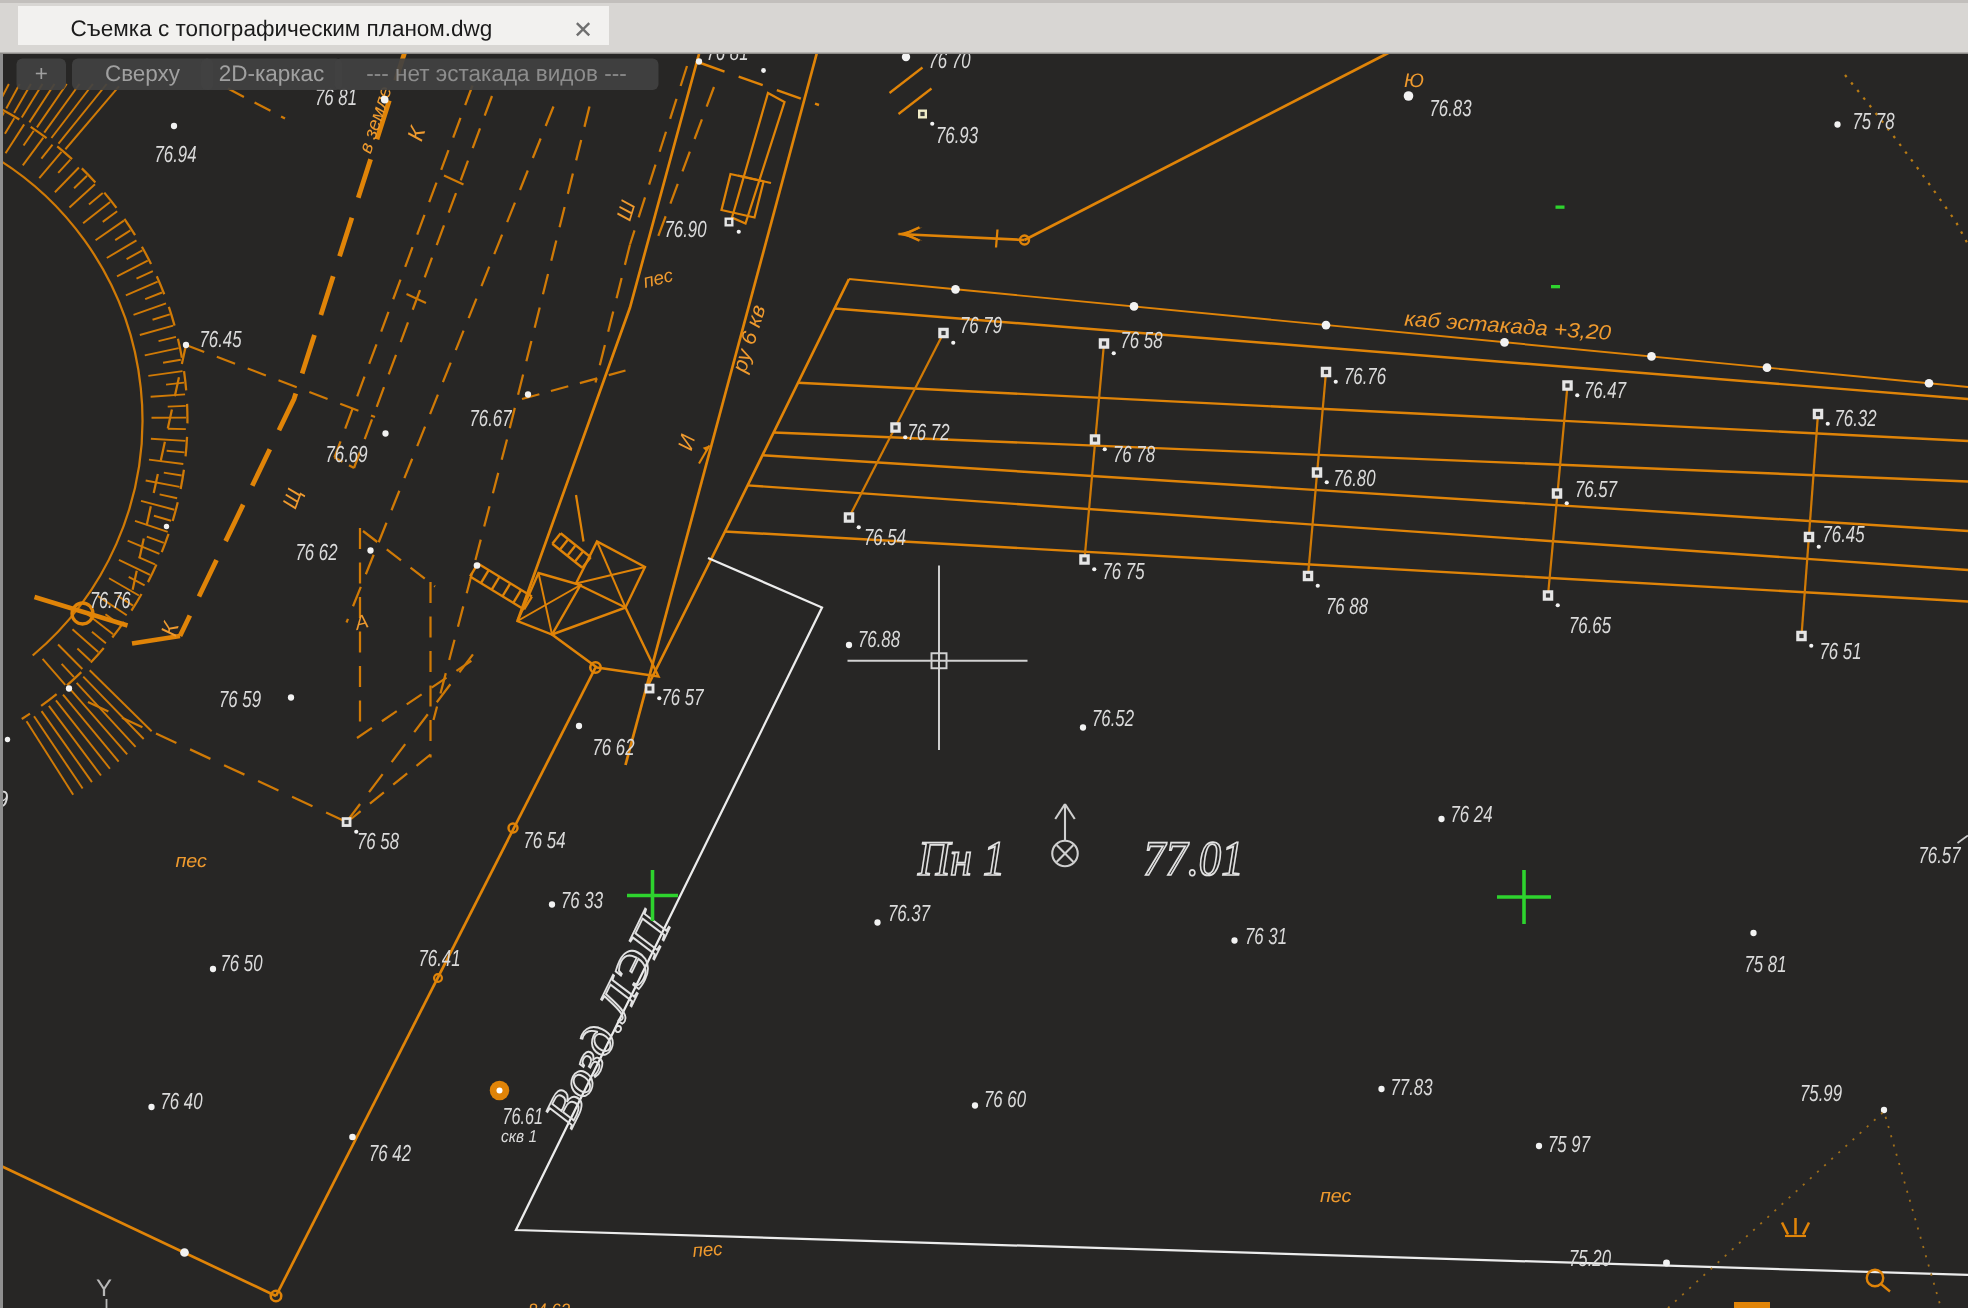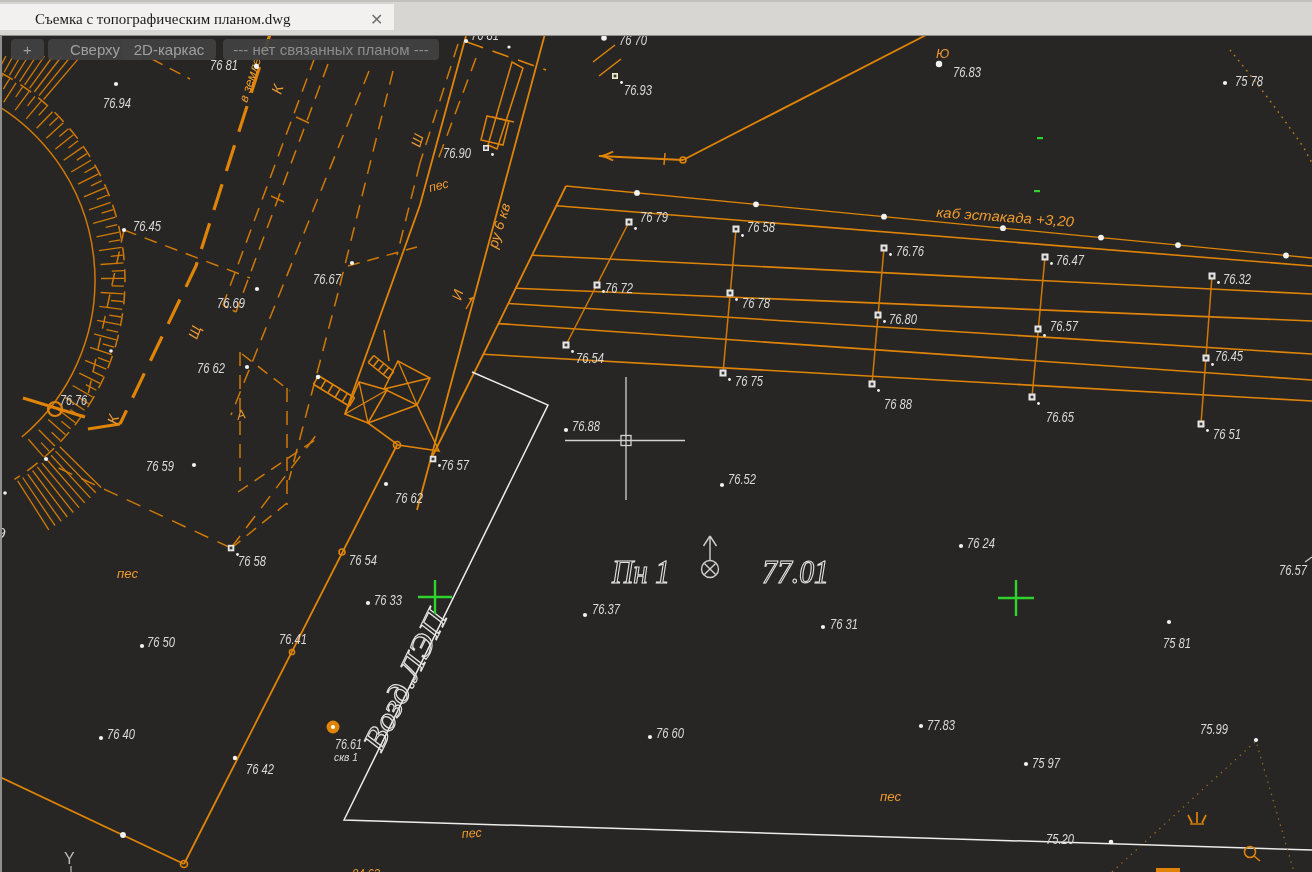--- a/index.html
+++ b/index.html
@@ -1,18 +1,18 @@
 <!DOCTYPE html>
 <html><head><meta charset="utf-8"><title>Съемка с топографическим планом.dwg</title>
 <style>
   html,body{margin:0;padding:0;width:1312px;height:872px;overflow:hidden;background:#272625;font-family:"Liberation Sans",sans-serif;}
   #wrap{position:relative;width:1312px;height:872px;}
   svg#cv{position:absolute;left:0;top:0;}
   #tabbar{position:absolute;left:0;top:0;width:1312px;height:36px;background:#d8d6d3;border-top:2px solid #c2bfbc;border-bottom:1px solid #8e8c89;box-sizing:border-box;}
-  #tab{position:absolute;left:0;top:2px;width:394px;height:26px;background:#f2f1ef;font-family:Liberation Serif, serif;}
+  #tab{position:absolute;left:12px;top:2px;width:394px;height:26px;background:#f2f1ef;}
   #tab .title{position:absolute;left:35px;top:7px;font-size:15px;color:#1b1b1b;white-space:nowrap;}
   #tab .x{position:absolute;left:370px;top:6px;font-size:16px;color:#6f6f6f;}
   .obtn{position:absolute;height:21px;background:rgba(66,66,66,0.93);border-radius:4px;color:#a0a0a0;font-size:15px;line-height:21px;text-align:center;}
 </style></head>
 <body>
 <div id="wrap">
 <svg id="cv" width="1312" height="872" viewBox="0 0 1312 872">
 <rect x="0" y="0" width="1312" height="872" fill="#272625"></rect>
 <path d="M-18.2,63.7 A235,235 0 0 1 14.5,479.3" fill="none" stroke="#d07a06" stroke-width="1.5" stroke-dasharray="13 9"></path>
 <path d="M-13.8,99.0 A205,205 0 0 1 21.8,437.0" fill="none" stroke="#d07a06" stroke-width="1.5"></path>
@@ -385,15 +385,15 @@
 <line x1="1.0" y1="36.0" x2="1.0" y2="872.0" stroke="#8f8f8f" stroke-width="2" stroke-linecap="butt"></line>
 </svg>
 <div id="tabbar">
       <div id="tab">
         <span class="title">Съемка с топографическим планом.dwg</span>
         <span class="x">✕</span>
       </div>
     </div>
 <div class="obtn" style="left:11px;top:39px;width:33px;">+</div>
 <div class="obtn" style="left:48px;top:39px;width:94px;">Сверху</div>
-<div class="obtn" style="left:122px;top:39px;width:94px;">2D-каркас</div>
-<div class="obtn" style="left:223px;top:39px;width:216px;color:#8d8d8d;">--- нет связанных планом ---</div>
+<div class="obtn" style="left:134px;top:39px;width:94px;">2D-каркас</div>
+<div class="obtn" style="left:223px;top:39px;width:216px;color:#8d8d8d;">--- нет эстакада видов ---</div>
 <div style="position:absolute;left:253.5px;top:63.5px;width:5px;height:5px;border-radius:3px;background:#f2f2f2;"></div>
 </div>
 </body></html>

